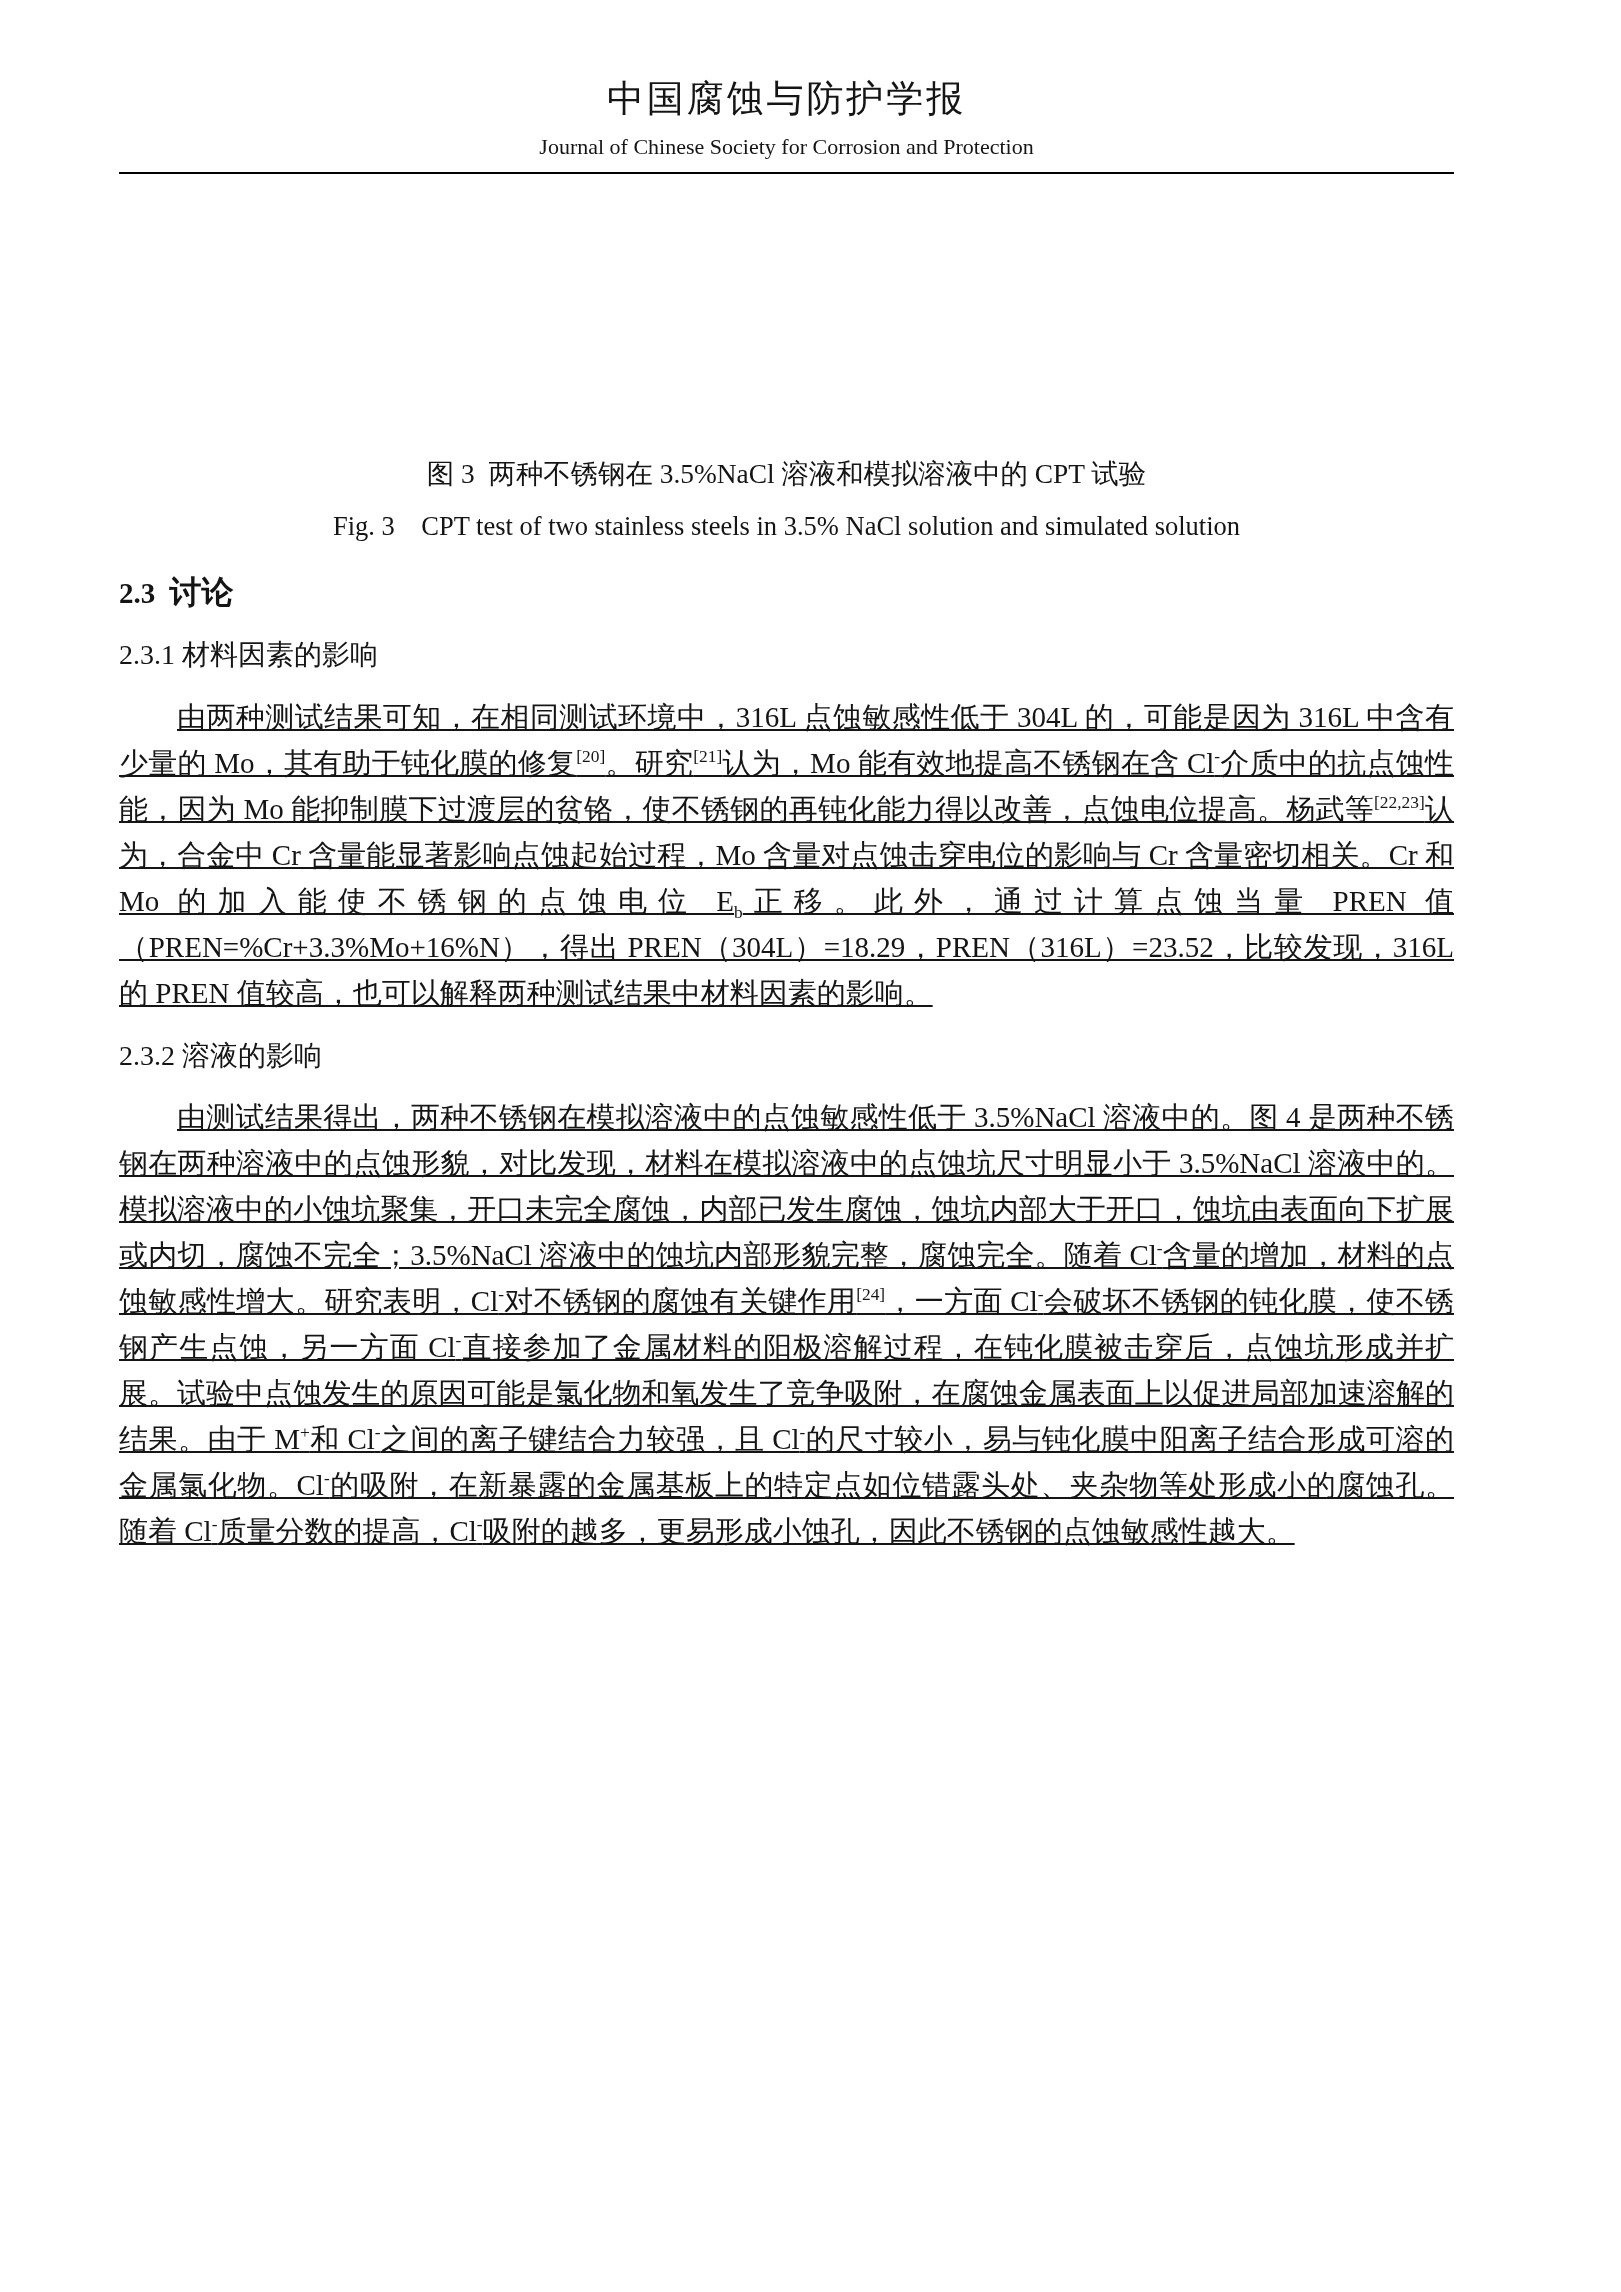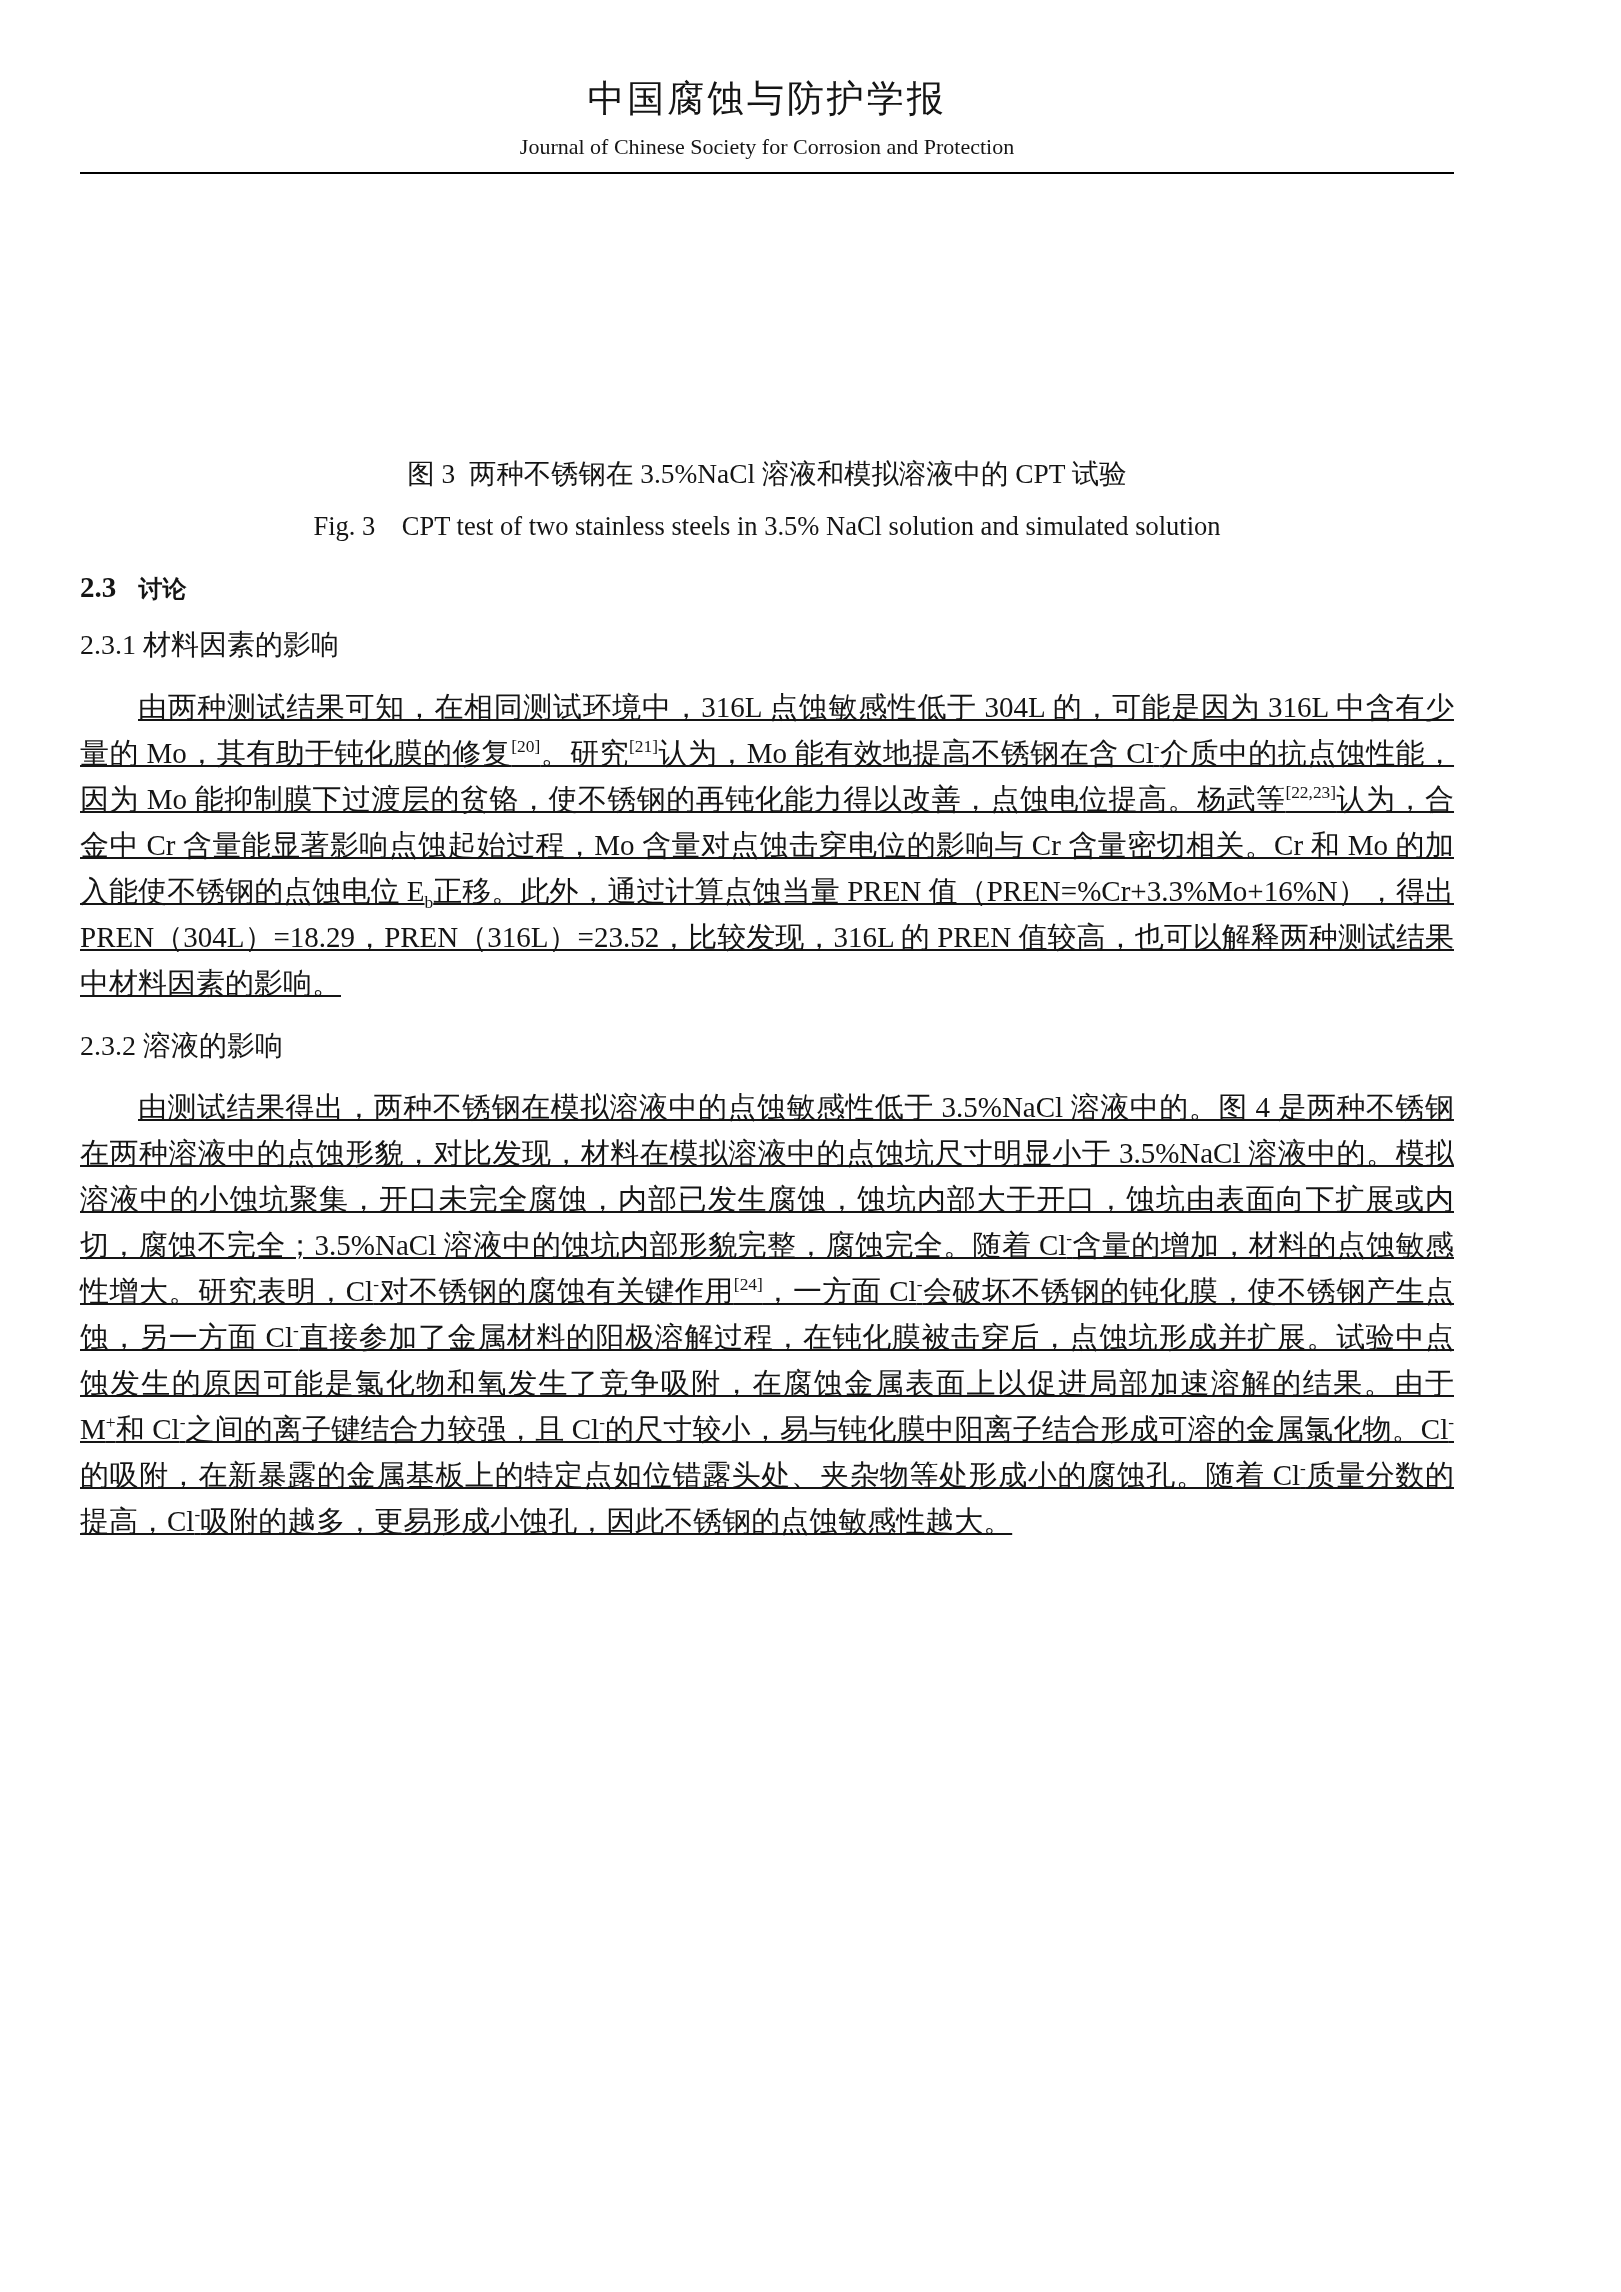--- a/index.html
+++ b/index.html
@@ -5,21 +5,21 @@
     * { margin: 0; padding: 0; box-sizing: border-box; }
     html, body { background: #ffffff; }
     .page {
       position: relative;
       width: 1621px;
       height: 2293px;
       margin: 0 auto;
       background: #ffffff;
       color: #151515;
       font-family: "Liberation Serif", "DejaVu Serif", serif;
-      padding: 74px 167px 0 80px;
+      padding: 74px 167px 0 119px;
       overflow: hidden;
     }
     .doc-header { text-align: center; }
     .title-zh {
       font-size: 37px;
       letter-spacing: 2.9px;
       font-weight: normal;
     }
     .title-en {
       font-size: 22px;
@@ -41,22 +41,22 @@
     .caption-en { font-size: 26.5px; margin-top: 19.6px; }
     .section-heading {
       margin-top: 29px;
       font-size: 29px;
       font-weight: normal;
     }
     .section-heading .sec-num { font-weight: bold; }
     .section-heading .sec-title {
       font-weight: bold;
       font-family: "Liberation Sans", "DejaVu Sans", sans-serif;
-      margin-left: 15px;
-      font-size: 24px;
+      margin-left: 7px;
+      font-size: 32px;
     }
     .subsection-heading {
       margin-top: 21px;
       font-size: 28px;
       font-weight: normal;
     }
     .body-para {
       margin-top: 19.6px;
       font-size: 29px;
       line-height: 46px;

